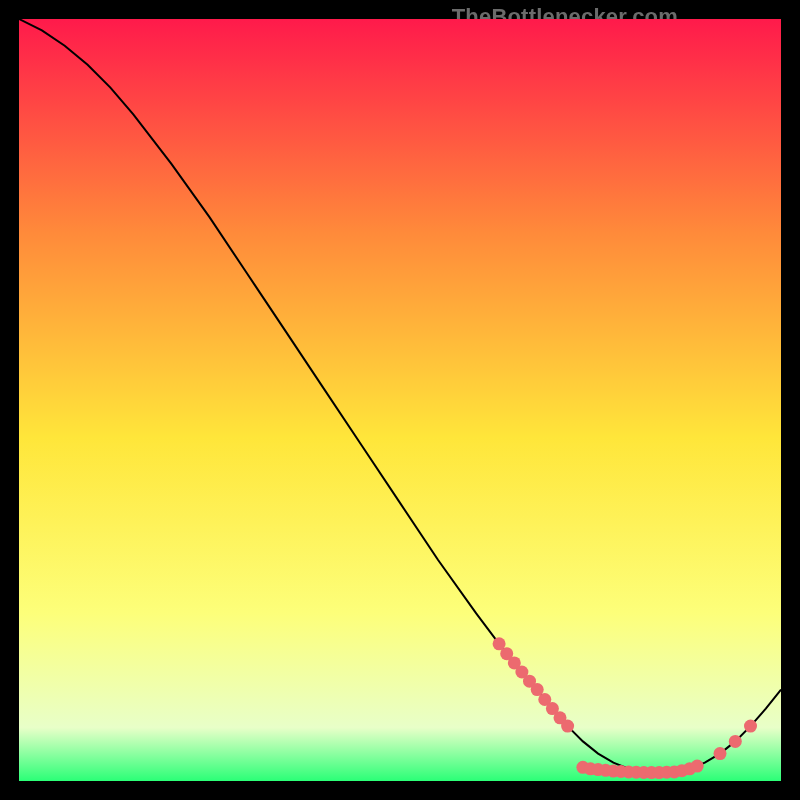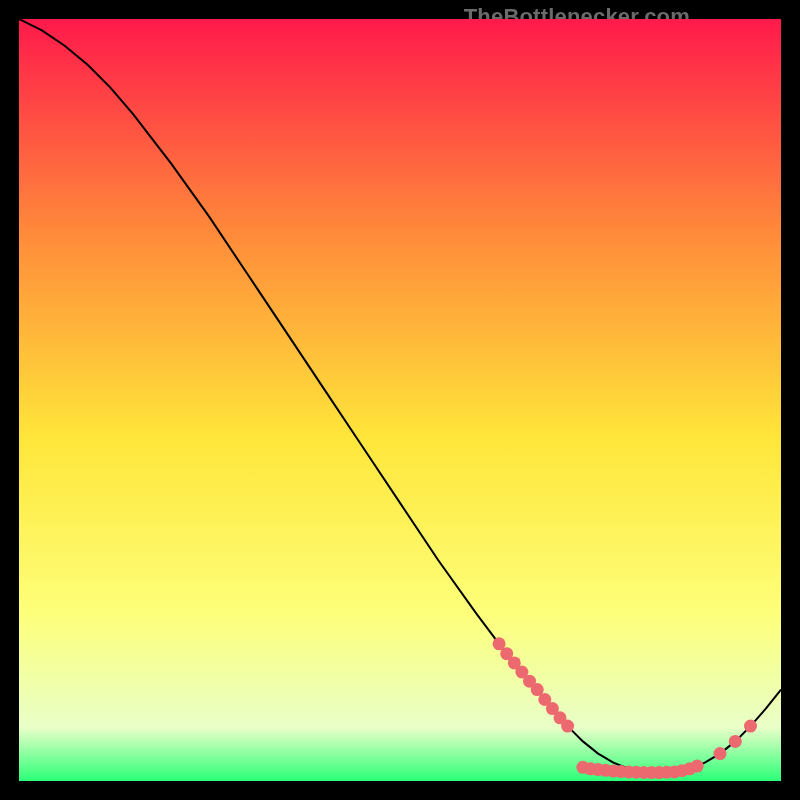--- a/index.html
+++ b/index.html
@@ -9,21 +9,20 @@
     height: 800px;
     background: #000;
     font-family: Arial, Helvetica, sans-serif;
     overflow: hidden;
   }
   .frame {
     position: relative;
     width: 692px;
     height: 800px;
     background: #000;
-    padding-left: 12px;
   }
   .watermark {
     position: absolute;
     top: 4px;
     right: 14px;
     color: #6b6b6b;
     font-size: 22px;
     font-weight: 600;
     letter-spacing: 0.2px;
     user-select: none;

